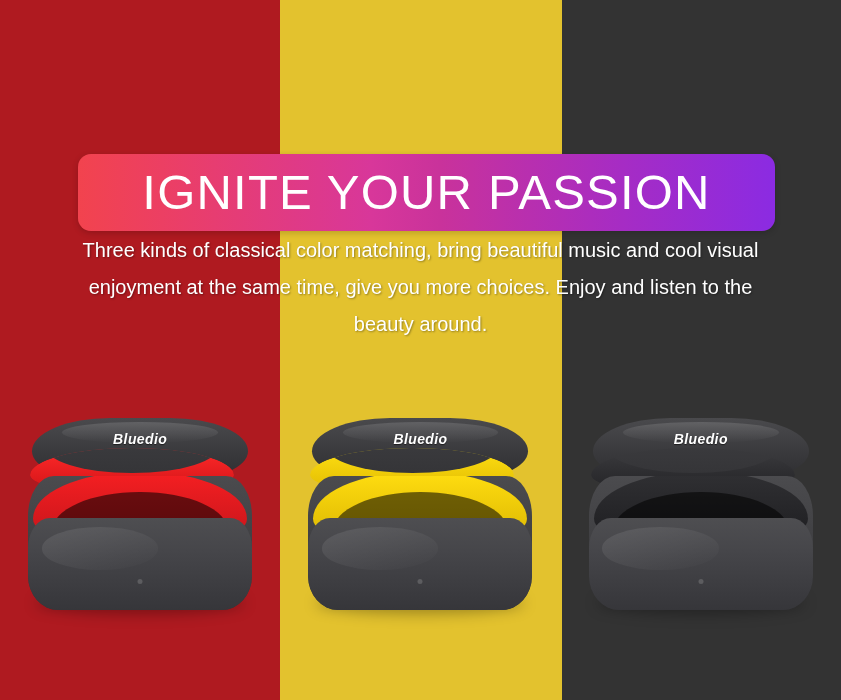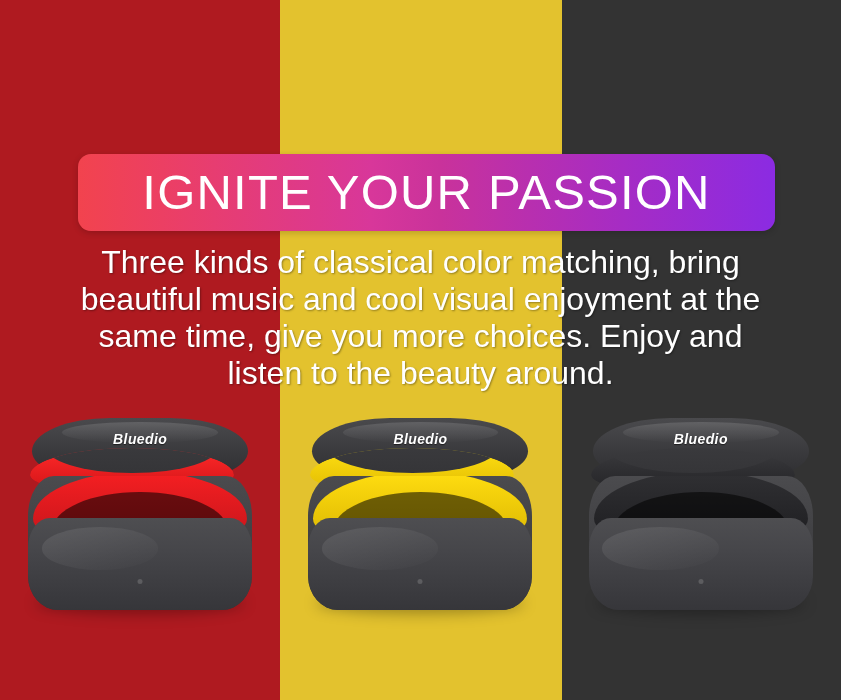--- a/index.html
+++ b/index.html
@@ -58,21 +58,21 @@
 
   
   .body-copy {
     position: absolute;
     left: 50%;
     transform: translateX(-50%);
     top: 212px;
     width: 720px;
     text-align: center;
     color: #ffffff;
-    font-size: 32px;
+    font-size: 20px;
     line-height: 37px;
     text-shadow: 1px 1px 2px rgba(0,0,0,0.35);
   }
 
   
   .product-row {
     position: absolute;
     left: 0;
     top: 414px;
     width: 841px;

